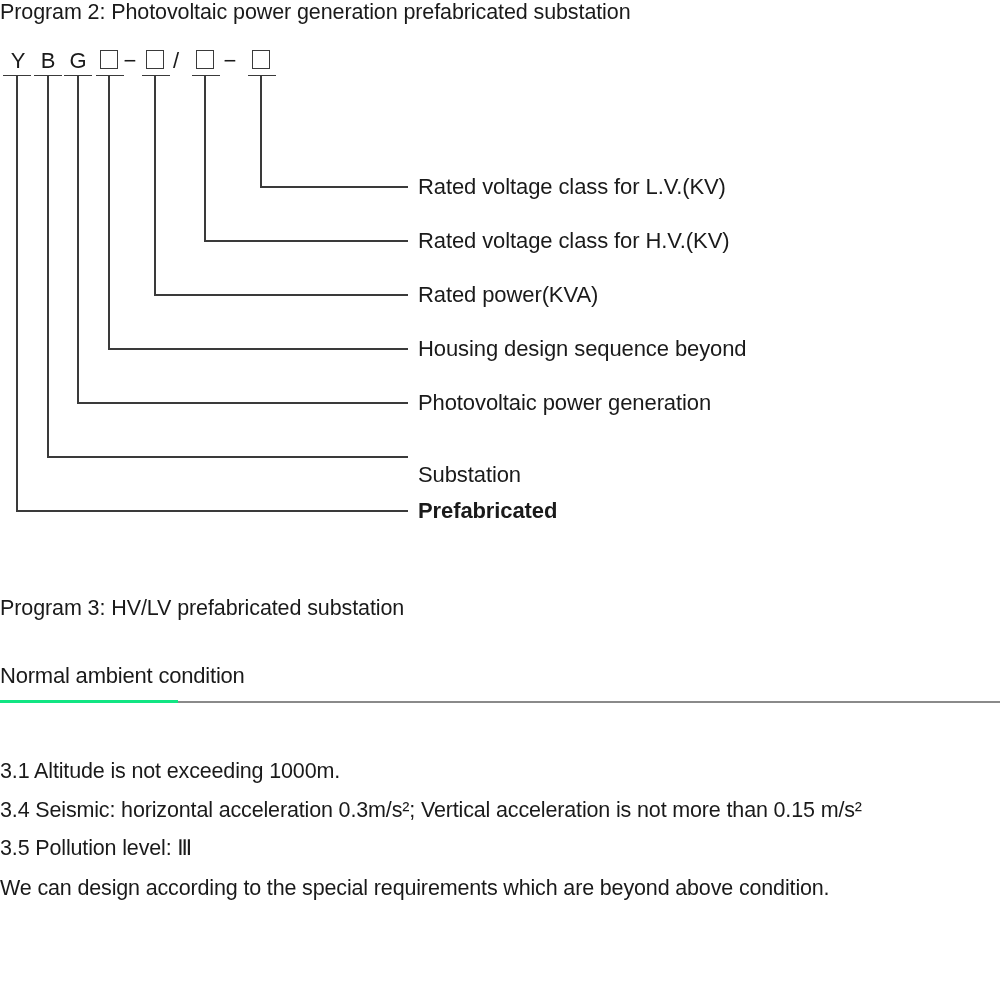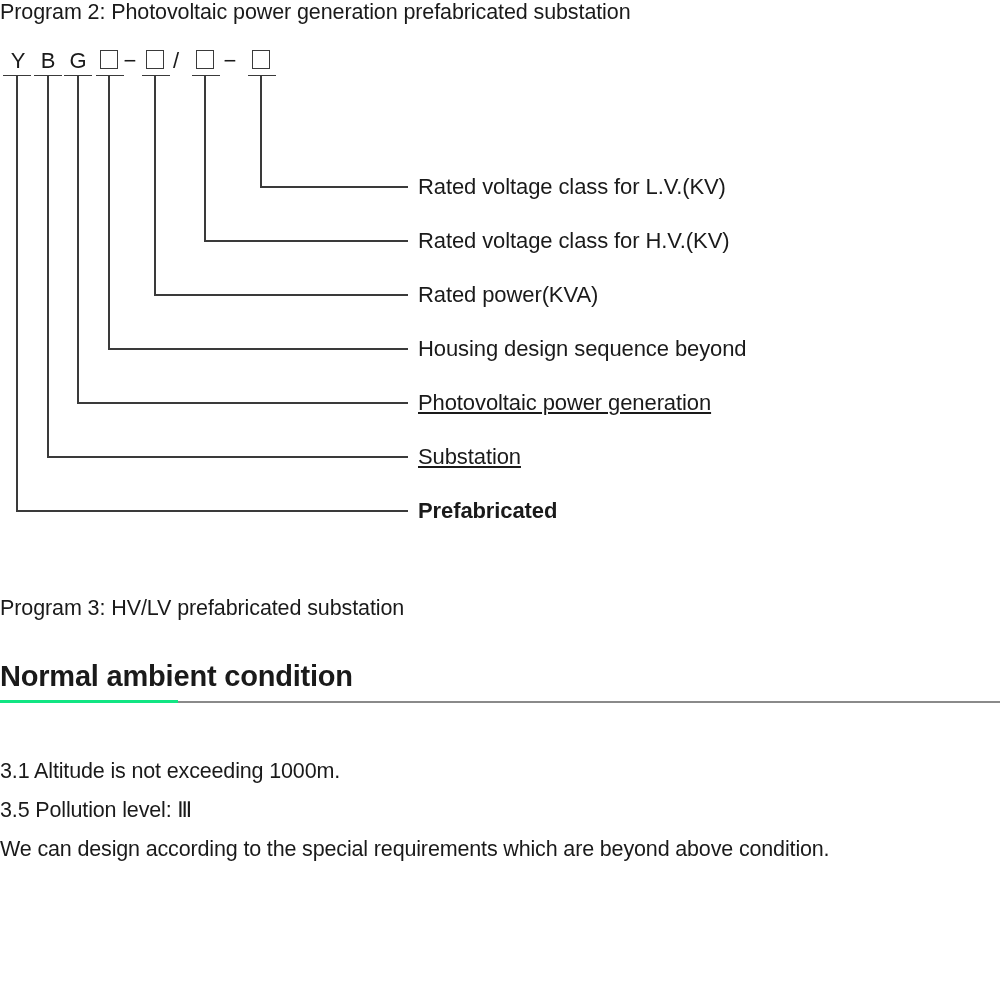--- a/index.html
+++ b/index.html
@@ -87,23 +87,23 @@
     line-height: 28px;
     letter-spacing: -0.1px;
     white-space: nowrap;
   }
 
   
   .section-heading {
     position: absolute;
     left: 0px;
     top: 658px;
-    font-size: 29px;
+    font-size: 22px;
     line-height: 36px;
-    font-weight: 700;
+    font-weight: 400;
     letter-spacing: -0.2px;
     white-space: nowrap;
   }
   .divider {
     position: absolute;
     left: 0px;
     top: 700px;
     width: 1000px;
     height: 3px;
     display: flex;
@@ -189,32 +189,33 @@
 </svg>
 
 <div class="leader-label" style="top:174px;">Rated voltage class for L.V.(KV)</div>
 
 <div class="leader-label" style="top:228px;">Rated voltage class for H.V.(KV)</div>
 
 <div class="leader-label" style="top:282px;">Rated power(KVA)</div>
 
 <div class="leader-label" style="top:336px;">Housing design sequence beyond</div>
 
-<div class="leader-label" style="top:390px;text-decoration:underline;">Photovoltaic power generation</div>
-
-<div class="leader-label" style="top:444px;text-decoration:underline;">Substation</div>
+<div class="leader-label" style="top:390px;">Photovoltaic power generation</div>
+
+<div class="leader-label" style="top:462px;">Substation</div>
 
 <div class="leader-label" style="top:498px;font-weight:bold;">Prefabricated</div>
 
 <div class="program3-title">Program 3: HV/LV prefabricated substation</div>
 
 <div class="section-heading">Normal ambient condition</div>
 
 <div class="divider">
   <div class="divider-accent" style="background: rgb(18, 229, 131);"></div>
   <div class="divider-rest" style="background: rgb(138, 138, 138);"></div>
 </div>
 
 <div class="conditions">
   <div class="condition-line">3.1 Altitude is not exceeding 1000m.</div>
+  <div class="condition-line">3.4 Seismic: horizontal acceleration 0.3m/s²; Vertical acceleration is not more than 0.15 m/s²</div>
   <div class="condition-line">3.5 Pollution level: Ⅲ</div>
   <div class="condition-line closing">We can design according to the special requirements which are beyond above condition.</div>
 </div>
 
 </body></html>

